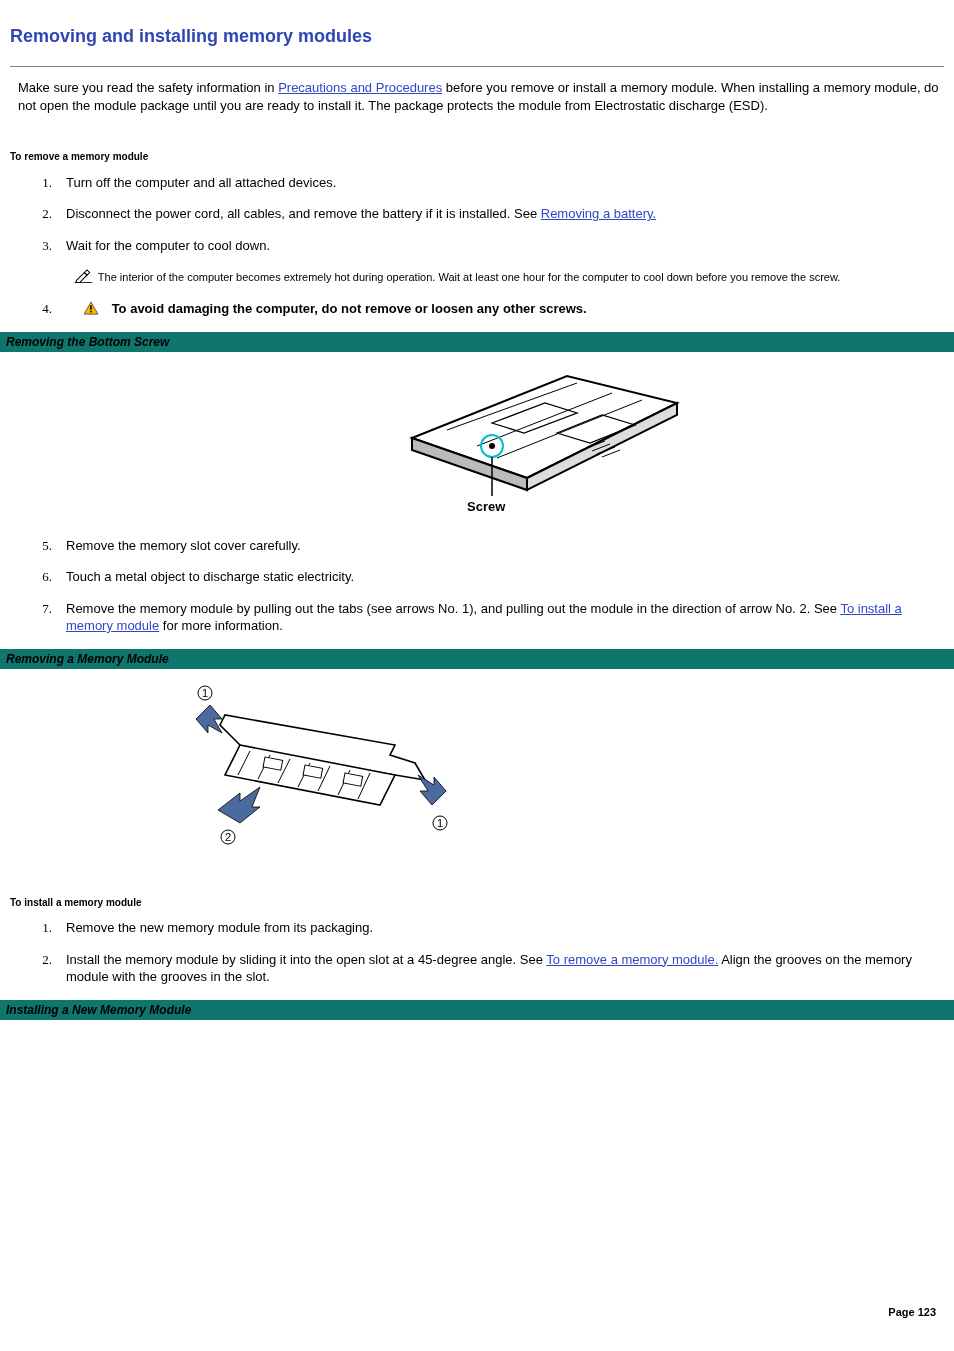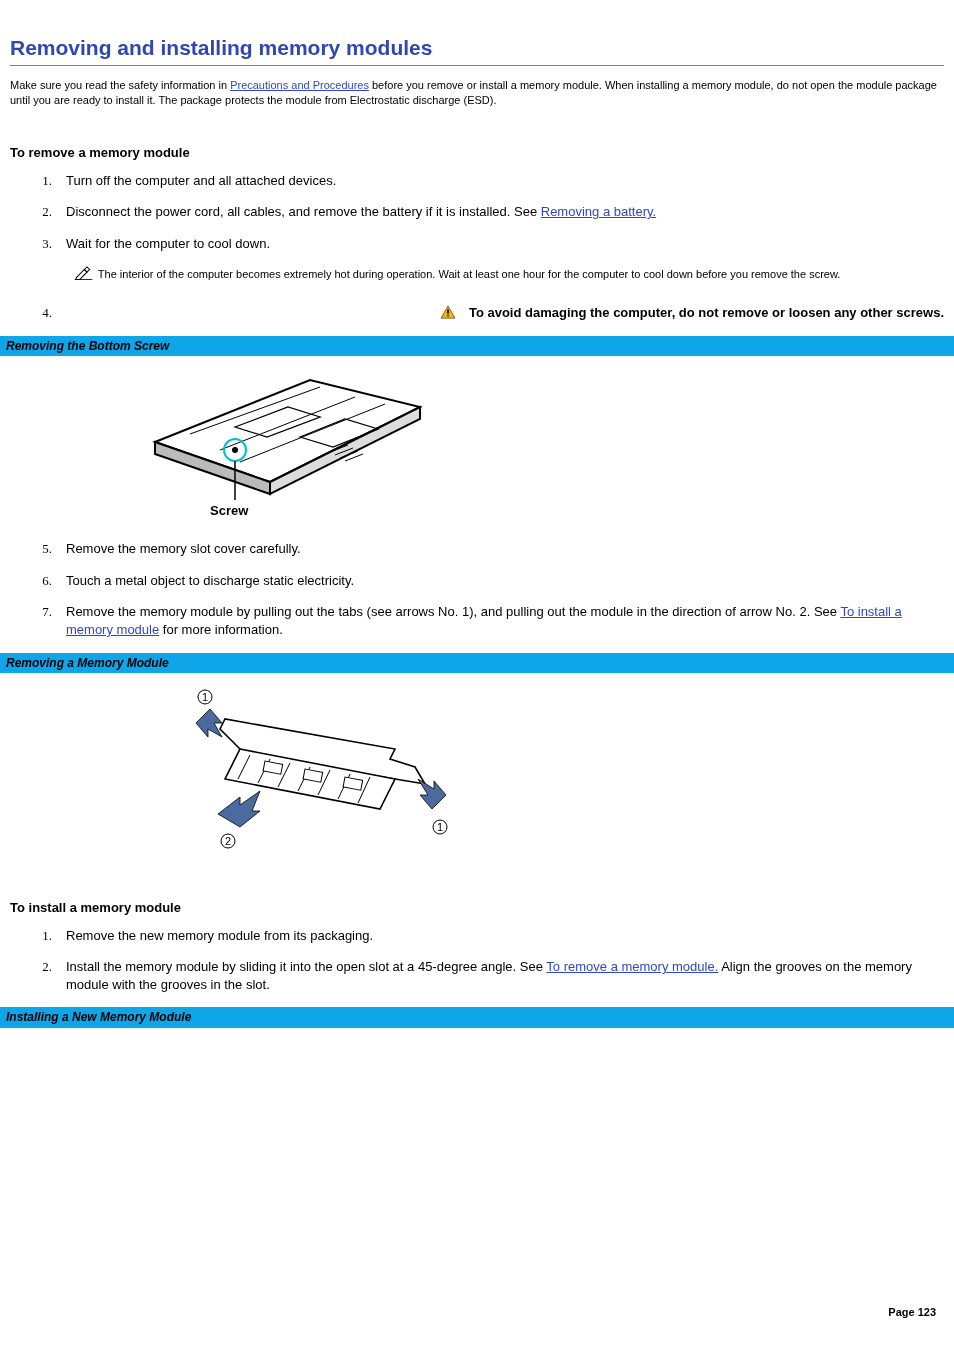--- a/index.html
+++ b/index.html
@@ -16,36 +16,36 @@
     min-height: 1351px;
     padding: 0;
     box-sizing: border-box;
     position: relative;
   }
   .content {
     padding: 18px 10px 0 10px;
   }
   h1.section-title {
     color: #3046b5;
-    font-size: 21px;
-    font-weight: bold;
-    margin: 16px 0 4px 0;
-    padding-bottom: 3px;
+    font-size: 18px;
+    font-weight: bold;
+    margin: 6px 0 4px 0;
+    padding-bottom: 18px;
     border-bottom: 1px solid #808080;
   }
   p.intro {
-    margin: 12px 0 0 0;
-    font-size: 11px;
+    margin: 12px 0 0 8px;
+    font-size: 13px;
   }
   a.doc-link {
     color: #3046c9;
     text-decoration: underline;
   }
   h2.sub-head {
-    font-size: 13px;
+    font-size: 10px;
     font-weight: bold;
     margin: 36px 0 10px 0;
   }
   ol.steps {
     margin: 6px 0 0 0;
     padding: 0 0 0 40px;
     list-style: none;
   }
   ol.steps > li {
     font-size: 13px;
@@ -67,45 +67,44 @@
     font-size: 11px;
   }
   .note-icon {
     display: inline-block;
     width: 19px;
     height: 14px;
     vertical-align: -2px;
     margin-right: 2px;
   }
   .caution-block {
-    margin: 22px 0 14px 16px;
-    font-size: 13px;
-    font-weight: bold;
-    text-align: right;
+    margin: 16px 0 14px 16px;
+    font-size: 13px;
+    font-weight: bold;
   }
   .caution-icon {
     display: inline-block;
     width: 18px;
     height: 14px;
     vertical-align: -2px;
     margin-right: 8px;
   }
   .figure-caption {
-    background: #0ea5e9;
+    background: #0f766e;
     font-style: italic;
     font-weight: bold;
     font-size: 12px;
     padding: 2px 6px;
     margin: 0 -10px 0 -10px;
   }
   .figure-box {
     margin: 6px 0 14px 0;
   }
   .figure-center {
-    text-align: left;
+    text-align: center;
     padding-left: 120px;
   }
   .figure-center2 {
     text-align: left;
     padding-left: 160px;
   }
   .footer {
     position: absolute;
     right: 18px;
     bottom: 31px;

